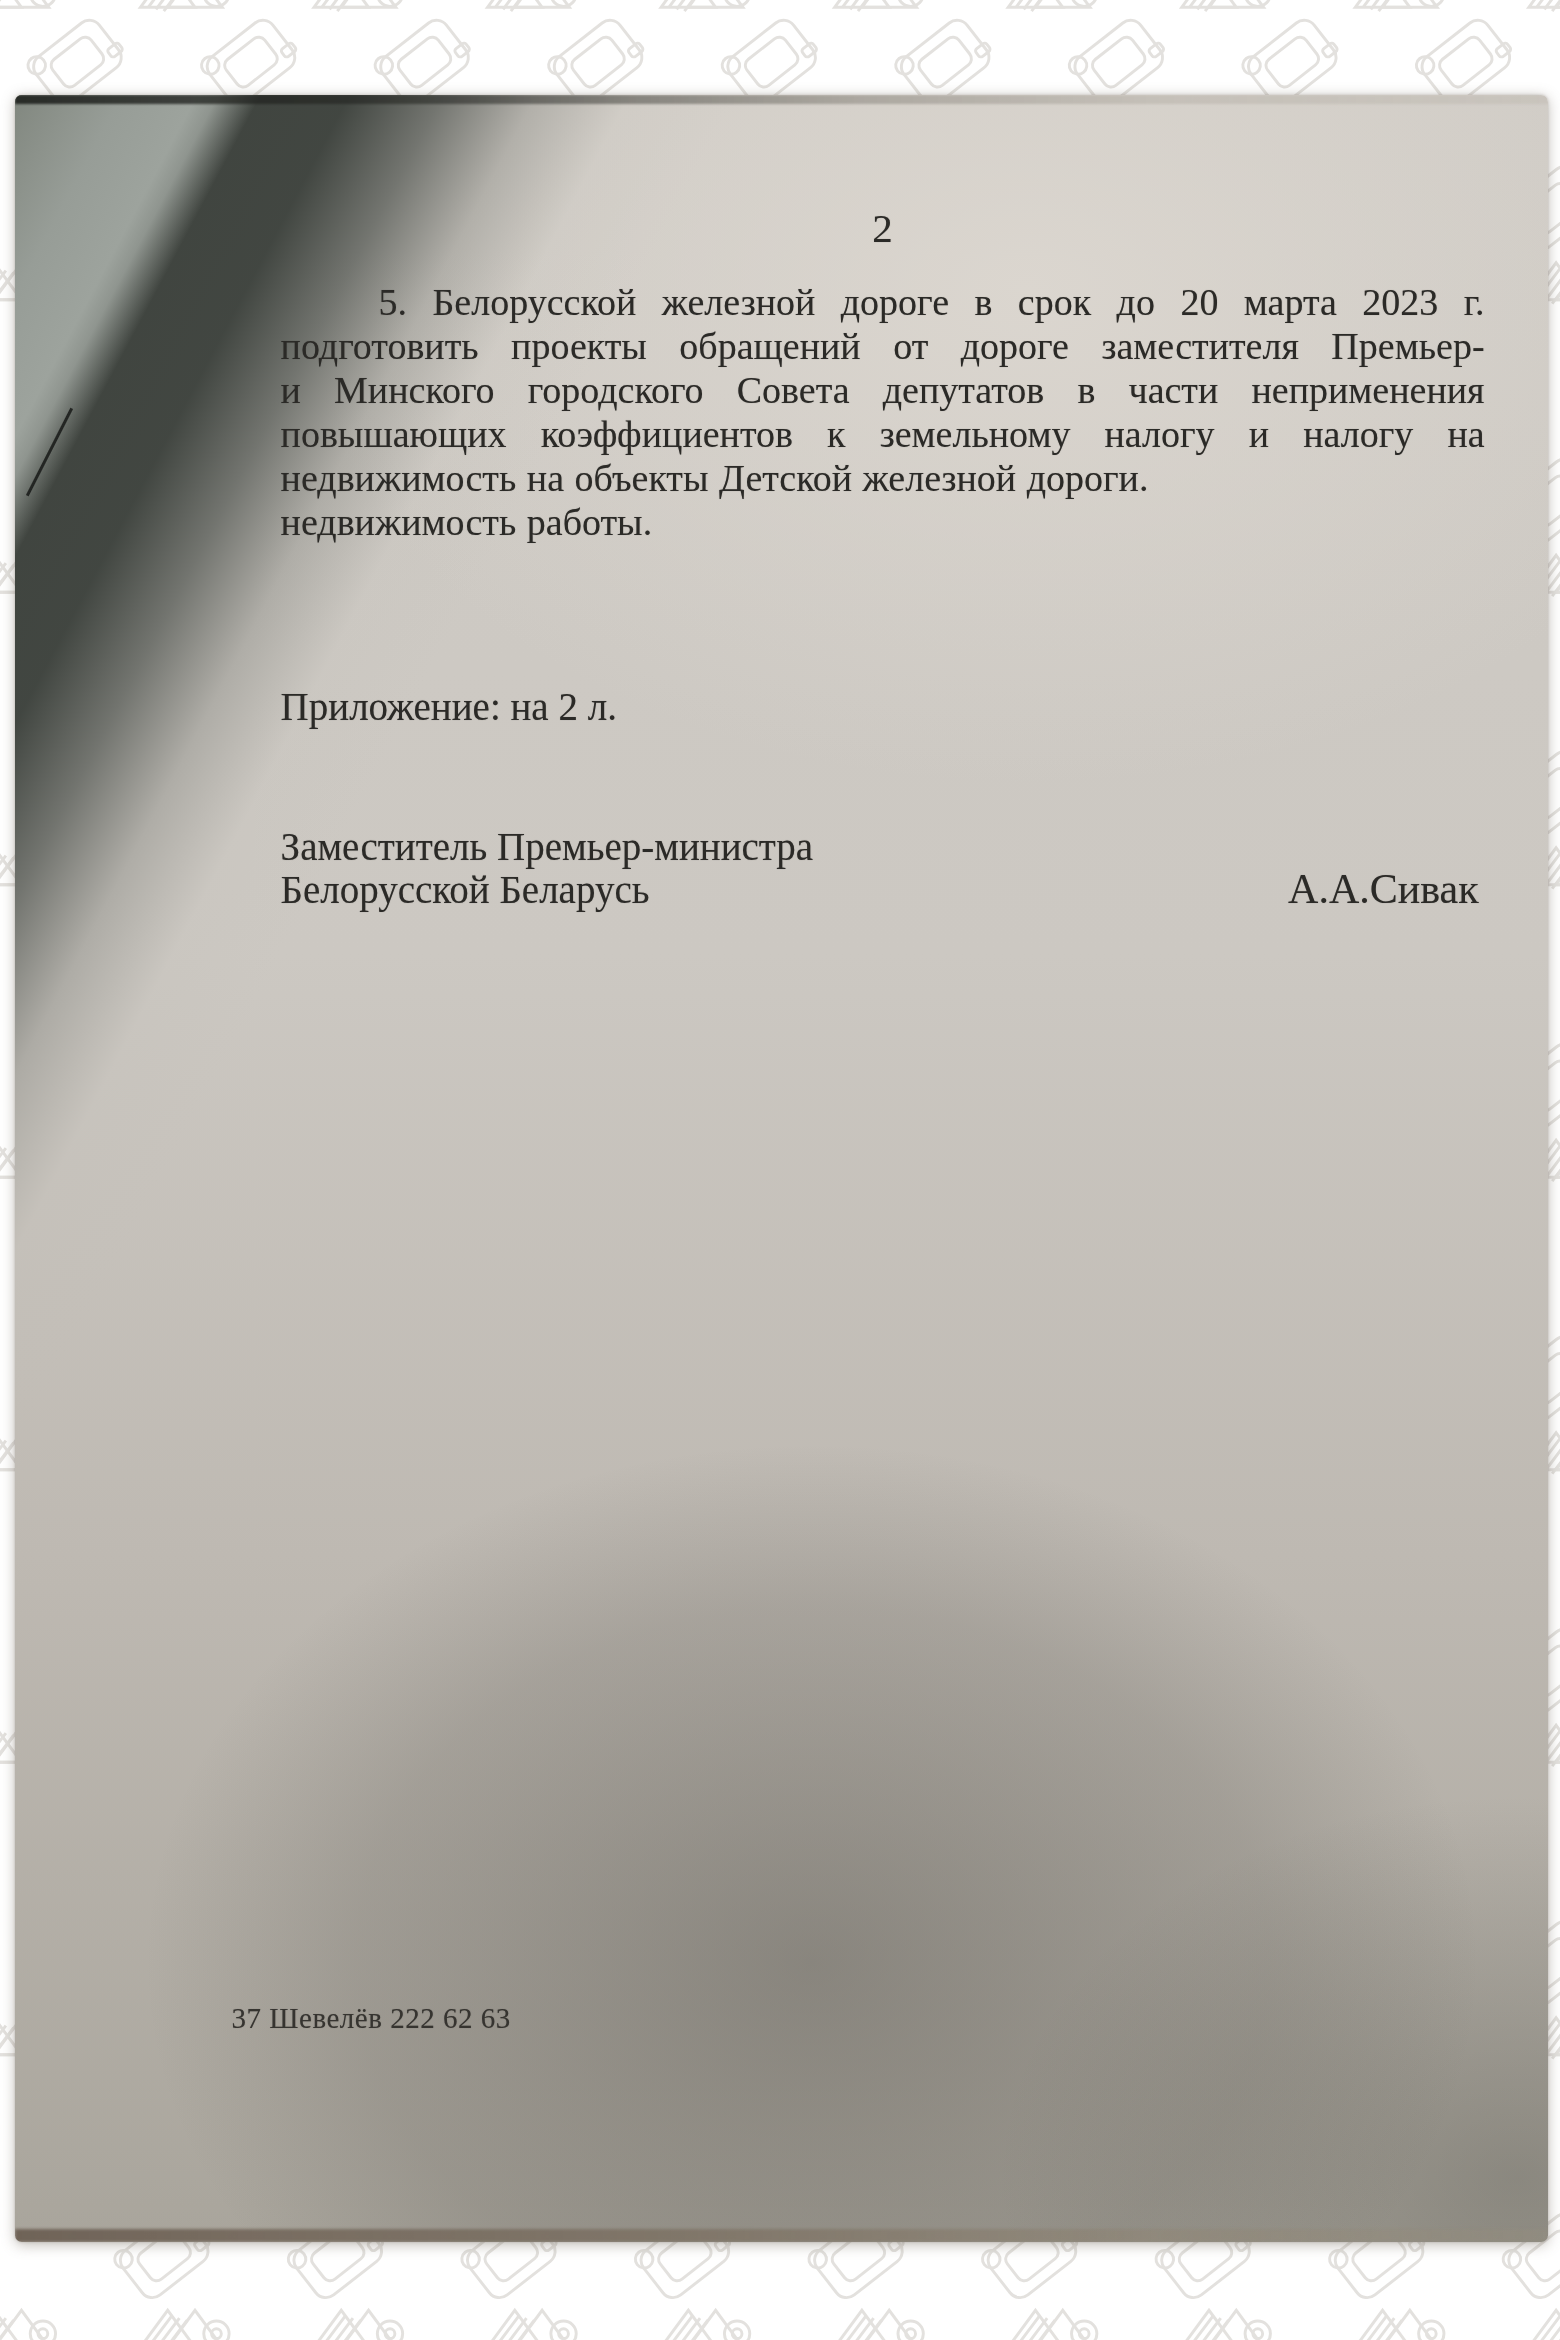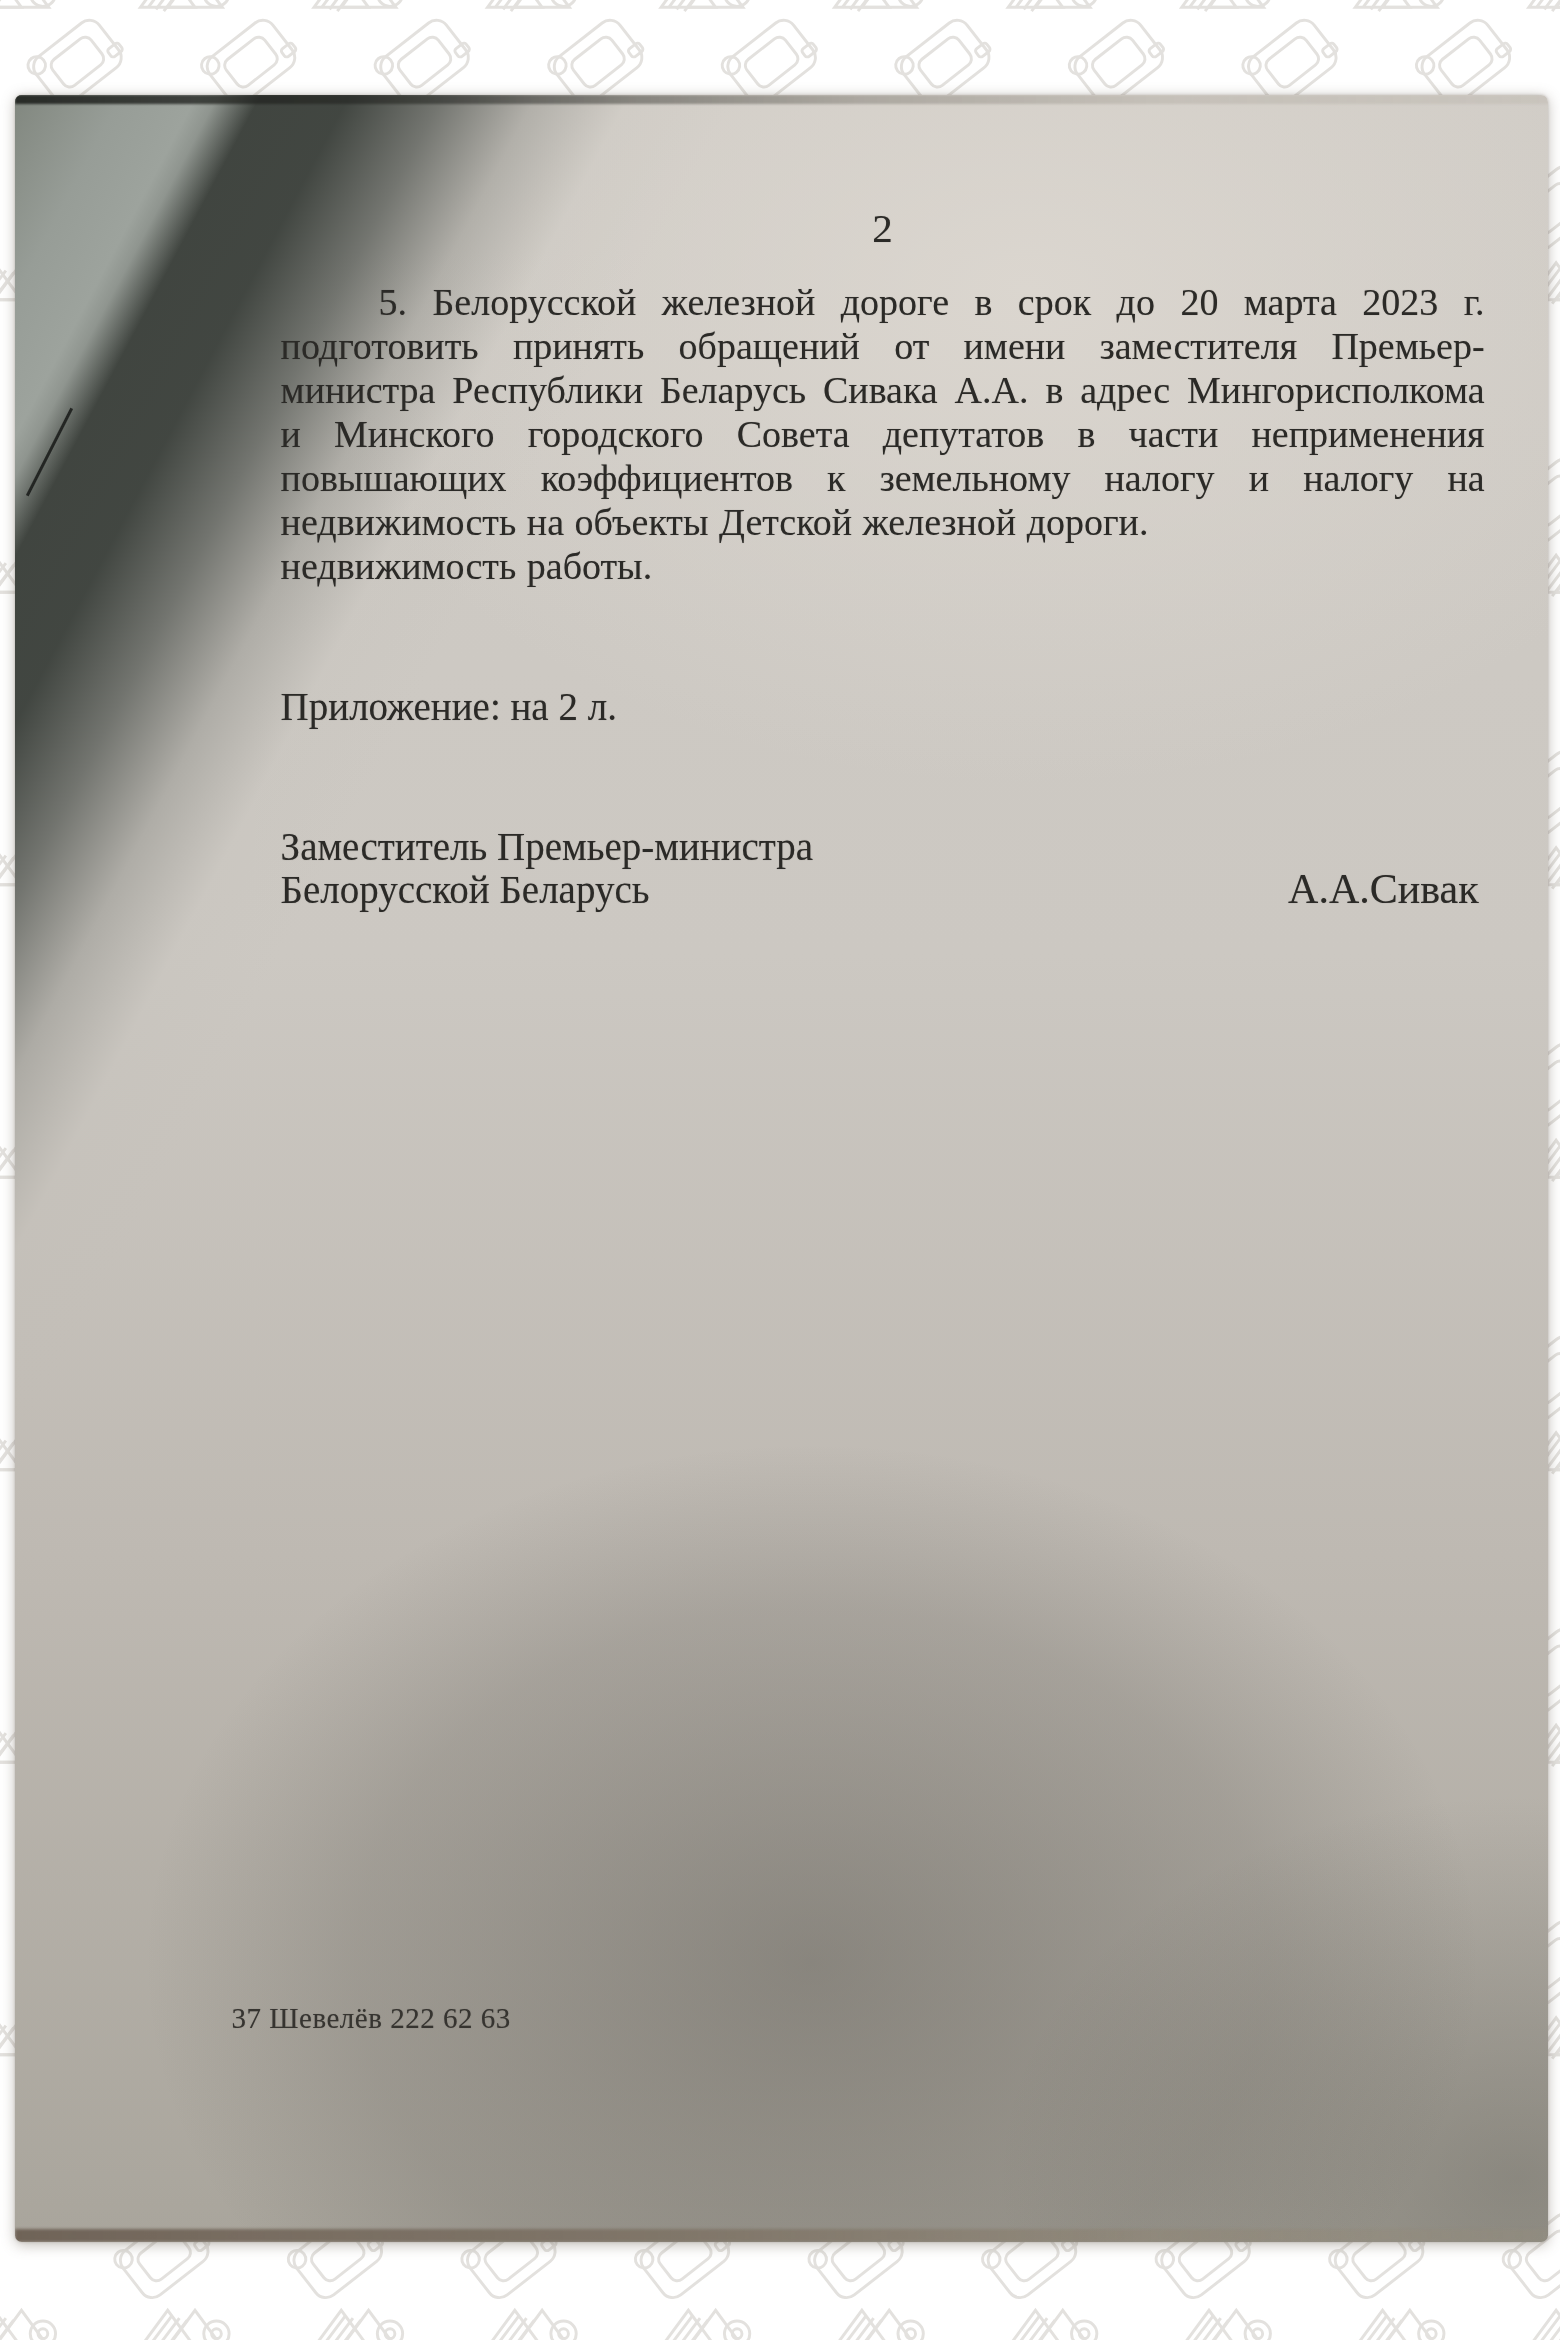--- a/index.html
+++ b/index.html
@@ -265,22 +265,21 @@
   <div class="shade shade-band"></div>
   <div class="shade shade-tri"></div>
   <div class="edge-top"></div>
   <div class="crease-line"></div>
 
   <div class="content">
     <div class="page-num">2</div>
 
     <div class="body-text">
       <span class="line first">5. Белорусской железной дороге в срок до 20 марта 2023 г.</span>
-      <span class="line">подготовить принять обращений от имени заместителя Премьер-</span>
-      <span class="line">министра Республики Беларусь Сивака А.А. в адрес Мингорисполкома</span>
+      <span class="line">подготовить проекты обращений от дороге заместителя Премьер-</span>
       <span class="line">и Минского городского Совета депутатов в части неприменения</span>
       <span class="line">повышающих коэффициентов к земельному налогу и налогу на</span>
       <span class="line last">недвижимость на объекты Детской железной дороги.</span>
       <span class="line last">недвижимость работы.</span>
     </div>
 
     <div class="attach">Приложение: на 2 л.</div>
 
     <div class="sig-row">
       <div class="sig-title">

